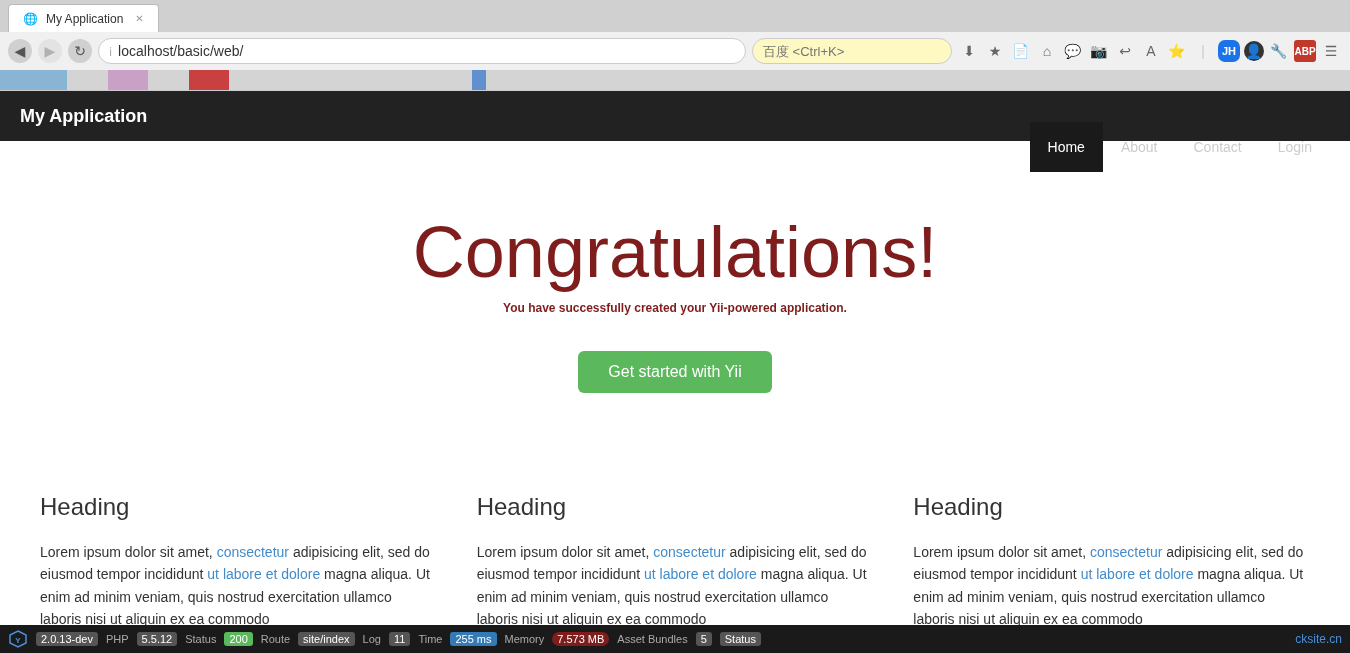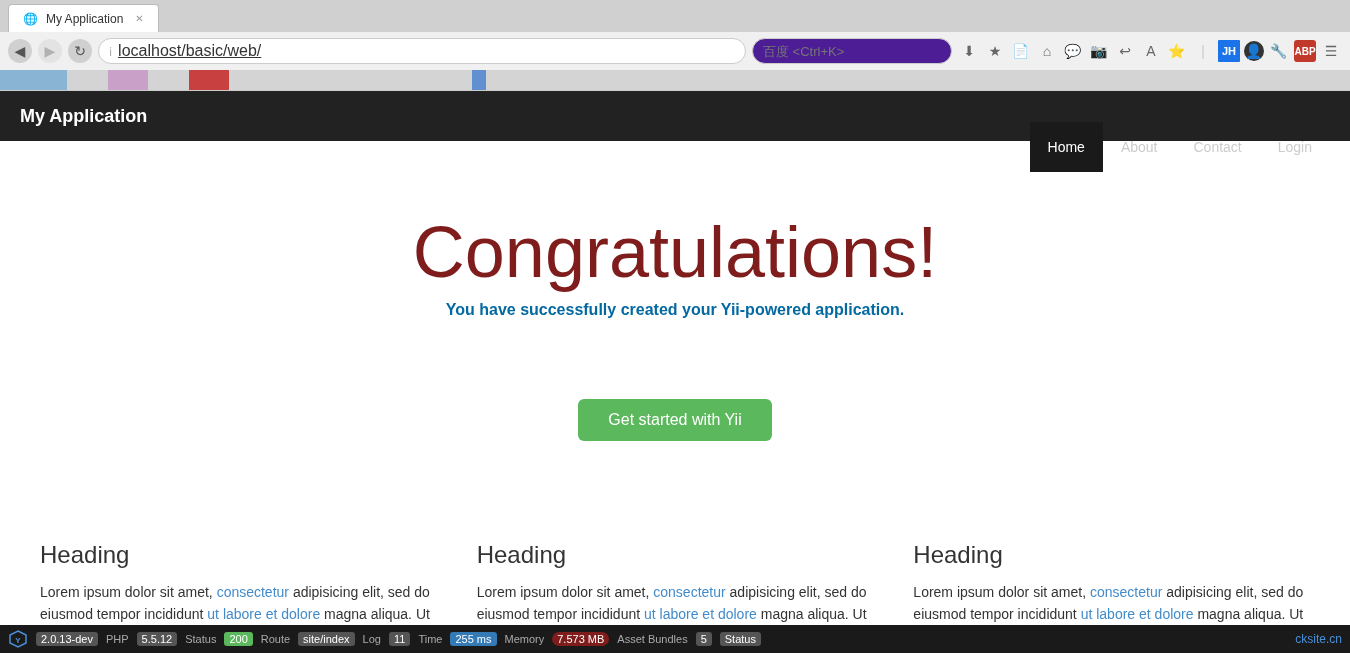--- a/index.html
+++ b/index.html
@@ -38,33 +38,32 @@
       background: #fff;
       color: #333;
       display: flex;
       align-items: center;
       gap: 6px;
     }
     .url-bar-input {
       flex: 1;
       border: none;
       outline: none;
-      font-size: 16px;
+      font-size: 14px;
       background: transparent;
       color: #333;
-      text-decoration: underline;
     }
     .search-bar {
       width: 200px;
       height: 26px;
       border: 1px solid #ccc;
       border-radius: 13px;
       padding: 0 10px;
       font-size: 13px;
-      background: #4c1d95;
+      background: #fef9c3;
       color: #888;
     }
     .toolbar-icons {
       display: flex;
       align-items: center;
       gap: 4px;
     }
     .toolbar-icon {
       width: 22px; height: 22px;
       display: flex; align-items: center; justify-content: center;
@@ -153,52 +152,51 @@
       padding: 70px 20px 60px;
       background: #fff;
     }
     .hero-title {
       font-size: 72px;
       font-weight: 300;
       color: #7f1d1d;
       margin-bottom: 8px;
     }
     .hero-subtitle {
-      font-size: 16px;
-      color: #0369a1;
+      font-size: 12px;
+      color: #7f1d1d;
       font-weight: 600;
-      margin-bottom: 46px;
+      margin-bottom: 36px;
     }
     .hero-btn {
       background: #5cb85c;
       color: #fff;
       border: none;
       padding: 12px 30px;
       font-size: 16px;
       border-radius: 6px;
       cursor: pointer;
       font-weight: 400;
-      margin-top: 34px;
     }
 
     
     .content-section {
       padding: 40px 40px 20px;
       display: flex;
       gap: 40px;
       background: #fff;
     }
     .content-col {
       flex: 1;
     }
     .content-heading {
       font-size: 24px;
       font-weight: 500;
       color: #333;
-      margin-bottom: 12px;
+      margin-bottom: 20px;
     }
     .content-text {
       font-size: 14px;
       color: #333;
       line-height: 1.6;
     }
     .content-text a {
       color: #428bca;
       text-decoration: none;
     }
@@ -275,21 +273,21 @@
       <span class="toolbar-icon">⬇</span>
       <span class="toolbar-icon">★</span>
       <span class="toolbar-icon">📄</span>
       <span class="toolbar-icon">⌂</span>
       <span class="toolbar-icon">💬</span>
       <span class="toolbar-icon">📷</span>
       <span class="toolbar-icon">↩</span>
       <span class="toolbar-icon">A</span>
       <span class="toolbar-icon">⭐</span>
       <span class="toolbar-icon" style="color:#ccc;">|</span>
-      <span class="toolbar-icon" style="background:#1a73e8;color:#fff;font-size:11px;font-weight:bold;border-radius:1px;">JH</span>
+      <span class="toolbar-icon" style="background:#1a73e8;color:#fff;font-size:11px;font-weight:bold;border-radius:7px;">JH</span>
       <span class="toolbar-icon" style="background:#333;border-radius:50%;width:20px;height:20px;display:flex;align-items:center;justify-content:center;">👤</span>
       <span class="toolbar-icon">🔧</span>
       <span class="toolbar-icon" style="background:#c0392b;color:#fff;font-size:10px;font-weight:bold;border-radius:3px;padding:0 10px;">ABP</span>
       <span class="toolbar-icon">☰</span>
     </div>
   </div>
 
   <div class="color-tabs"></div>
 </div>
 

